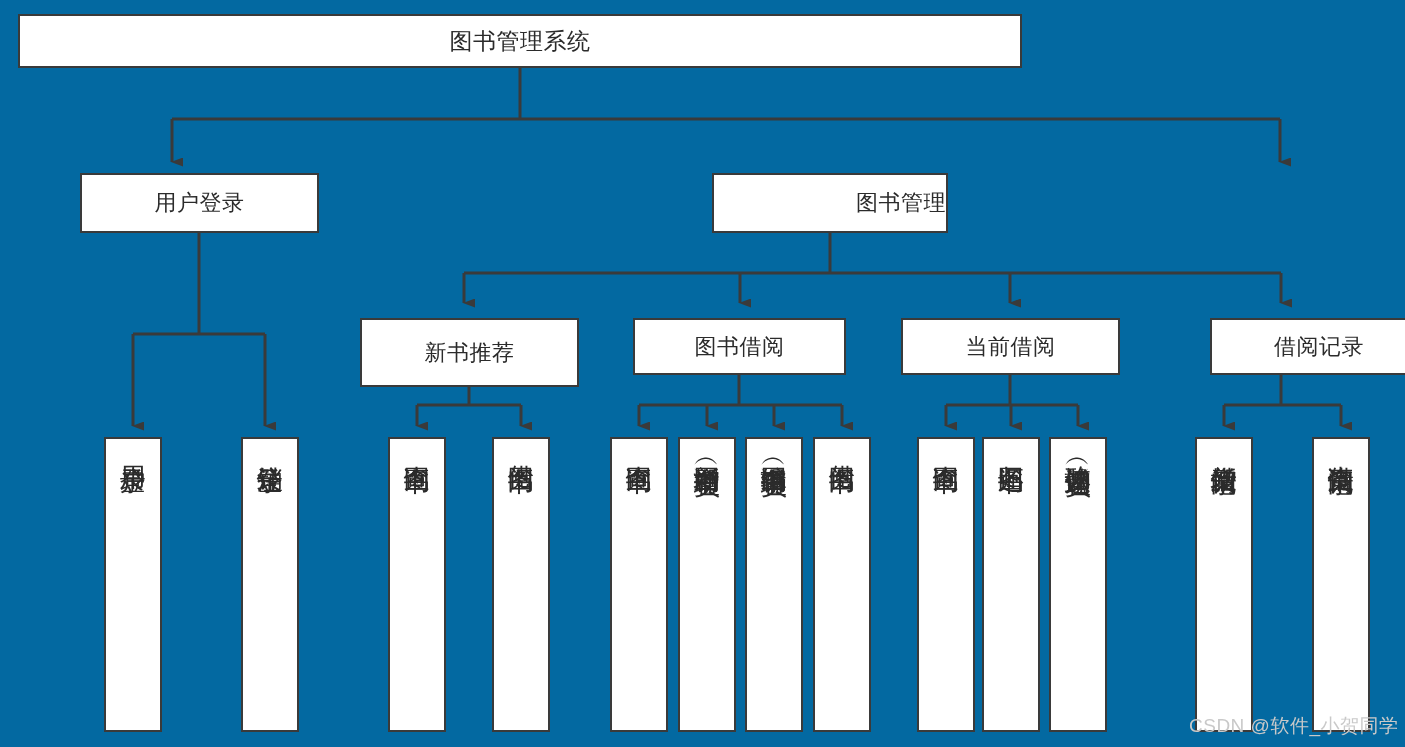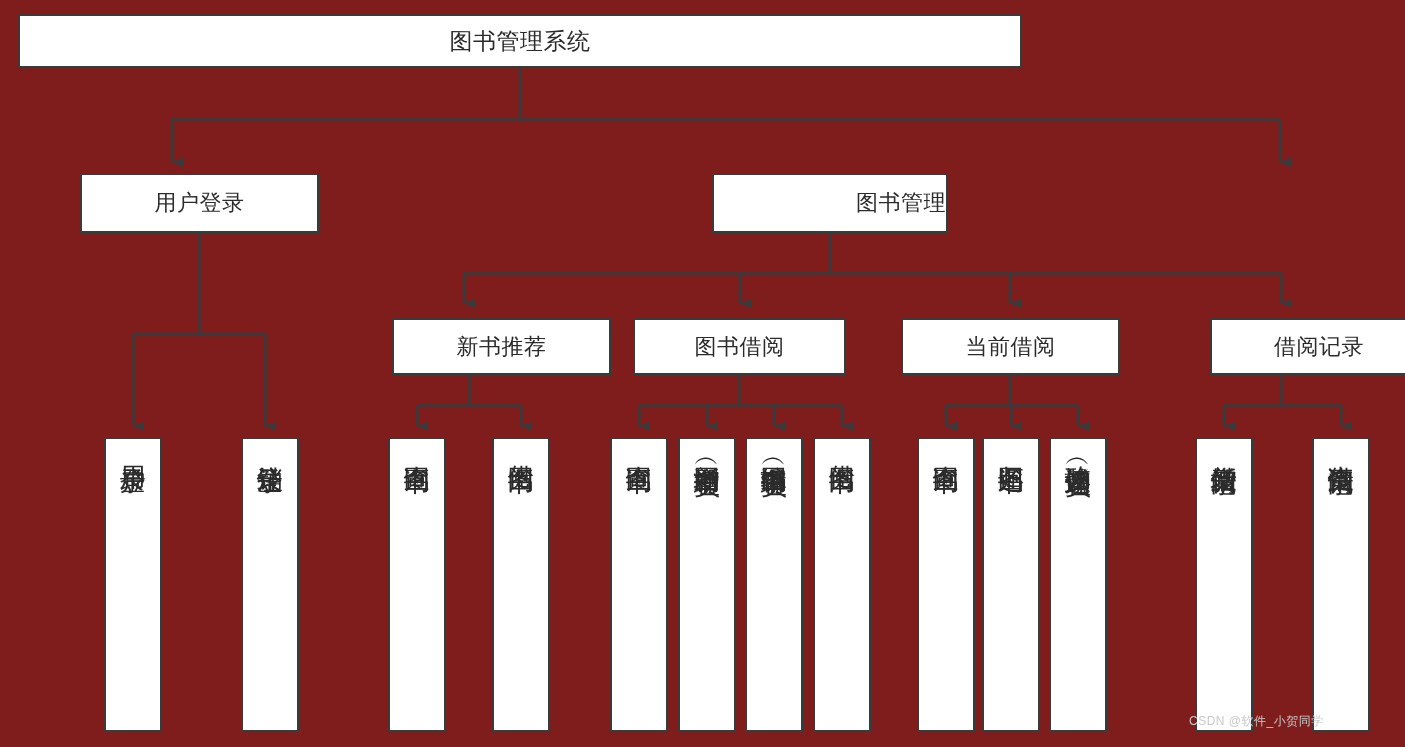--- a/index.html
+++ b/index.html
@@ -7,21 +7,21 @@
     padding: 0;
     background: #ffffff;
   }
   body {
     font-family: "Liberation Sans", "DejaVu Sans", sans-serif;
   }
   #canvas {
     position: relative;
     width: 1405px;
     height: 747px;
-    background: #7f1d1d;
+    background: #0369a1;
     overflow: hidden;
   }
   svg#wires {
     position: absolute;
     left: 0;
     top: 0;
     width: 1405px;
     height: 747px;
     pointer-events: none;
   }
@@ -59,21 +59,21 @@
     text-orientation: upright;
     font-size: 26px;
     line-height: 1.02;
     letter-spacing: 1px;
     white-space: nowrap;
   }
   .watermark {
     position: absolute;
     left: 1189px;
     top: 713px;
-    font-size: 12px;
+    font-size: 19px;
     color: #c9c9c9;
     white-space: nowrap;
     letter-spacing: 0.5px;
   }
 </style>
 </head>
 <body>
 
 <div id="canvas">
 
@@ -131,21 +131,21 @@
     <span class="label">图书管理系统</span>
   </div>
 
   <div class="node horiz" style="left:80px; top:173px; width:239px; height:60px;">
     <span class="label">用户登录</span>
   </div>
   <div class="node horiz" style="left:712px; top:173px; width:236px; height:60px;justify-content:flex-end;">
     <span class="label">图书管理</span>
   </div>
 
-  <div class="node horiz" style="left:360px; top:318px; width:219px; height:57px;margin-left:32px;">
+  <div class="node horiz" style="left:360px; top:318px; width:219px; height:69px;">
     <span class="label">新书推荐</span>
   </div>
   <div class="node horiz" style="left:901px; top:318px; width:219px; height:57px;">
     <span class="label">当前借阅</span>
   </div>
   <div class="node horiz" style="left:633px; top:318px; width:213px; height:57px;">
     <span class="label">图书借阅</span>
   </div>
   <div class="node horiz" style="left:1210px; top:318px; width:218px; height:57px;">
     <span class="label">借阅记录</span>

